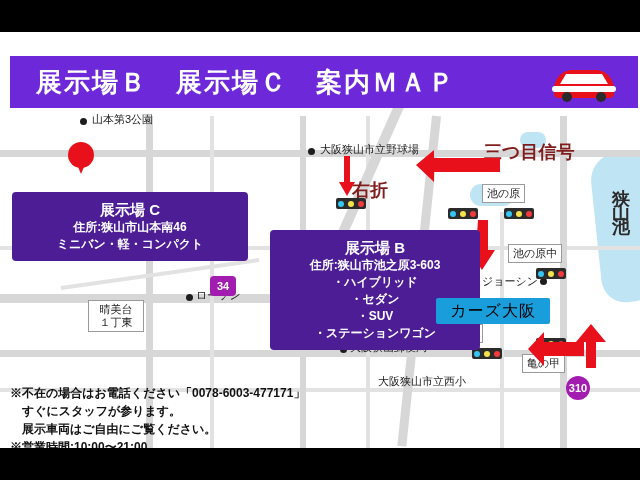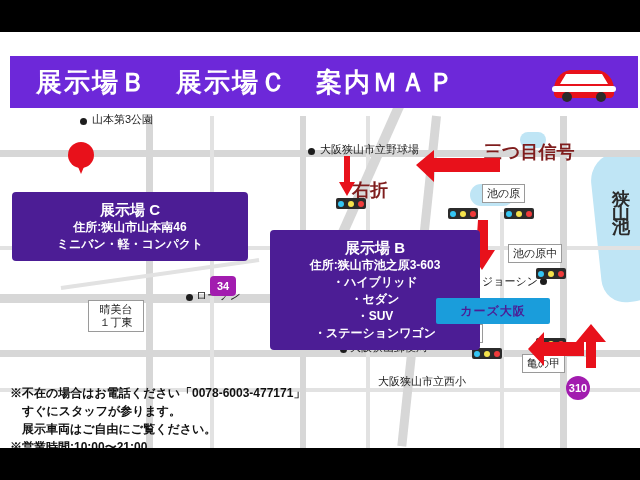--- a/index.html
+++ b/index.html
@@ -84,21 +84,21 @@
   }
 
   
   .arrow{position:absolute;}
 
   
   #cars-osaka{
     position:absolute;left:436px;top:266px;width:114px;height:26px;background:#1a9ddb;
     display:flex;align-items:center;justify-content:center;border-radius:2px;
   }
-  #cars-osaka span{color:#4c1d95;font-weight:bold;font-size:12px;letter-spacing:1px;}
+  #cars-osaka span{color:#000000;font-weight:normal;font-size:16px;letter-spacing:1px;}
 
   
   .boxlabel{
     position:absolute;background:#ffffff;border:1px solid #9a9a9a;font-size:11px;
     color:#1d1d1d;padding:2px 4px;white-space:nowrap;line-height:13px;text-align:center;
   }
 
   
   #note{
     position:absolute;left:10px;top:352px;font-size:12px;line-height:18px;color:#111;

